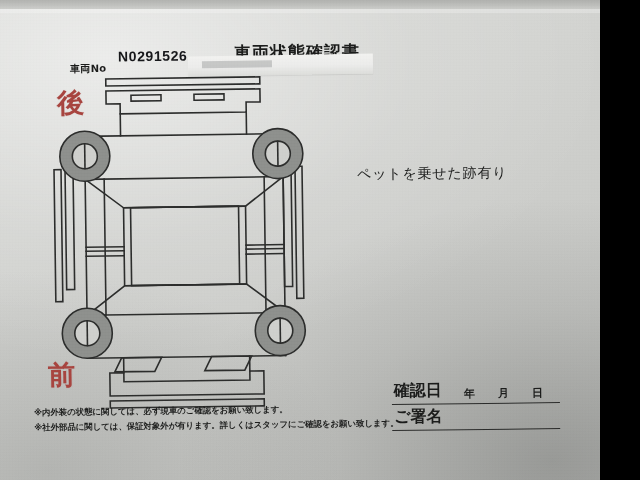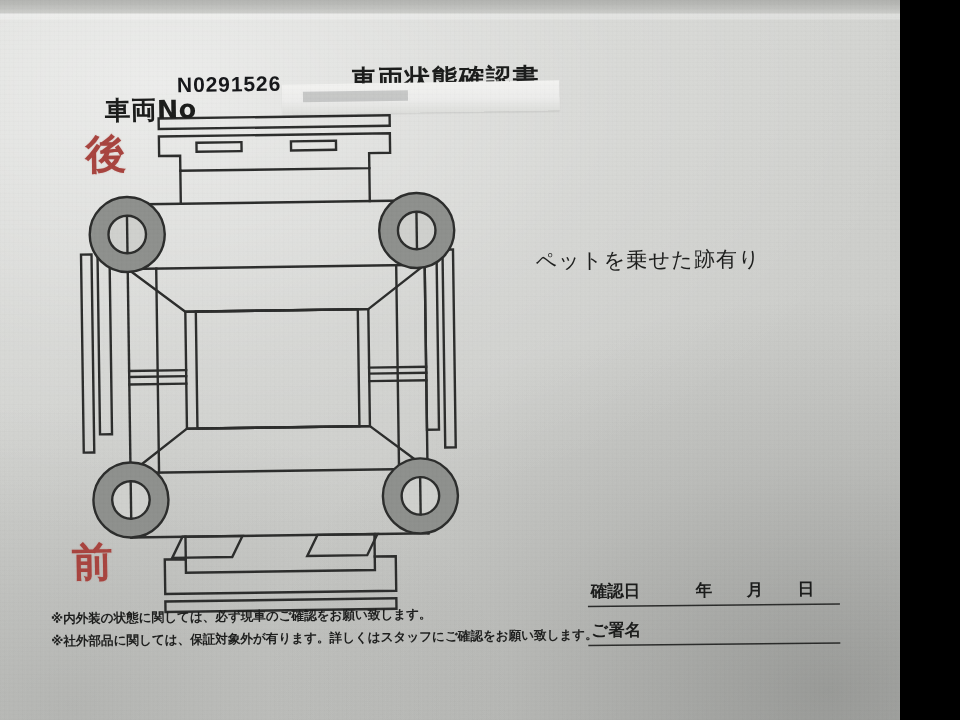--- a/index.html
+++ b/index.html
@@ -57,21 +57,21 @@
     font-size: 17px;
     font-weight: bold;
     letter-spacing: 1px;
     color: #1b1c1b;
     white-space: nowrap;
     transform: rotate(-0.6deg);
   }
   #vno-label {
     position: absolute;
     left: 70px; top: 62px;
-    font-size: 17px;
+    font-size: 10px;
     font-weight: bold;
     color: #1b1c1b;
     letter-spacing: .3px;
     white-space: nowrap;
     transform: rotate(-0.8deg);
   }
   #vno-value {
     position: absolute;
     left: 118px; top: 48px;
     font-size: 14px;
@@ -145,21 +145,21 @@
   }
   .sign-row .rule {
     position: absolute;
     left: 0; bottom: 4px;
     width: 168px; height: 1px;
     background: #2a2b2a;
   }
   .sign-row .lbl {
     position: absolute;
     left: 2px; bottom: 7px;
-    font-size: 11px;
+    font-size: 16px;
     font-weight: bold;
     color: #1b1c1b;
     white-space: nowrap;
   }
   .sign-row .y { position: absolute; left: 72px;  bottom: 7px; font-size: 11px; font-weight: bold; color:#1b1c1b;}
   .sign-row .m { position: absolute; left: 106px; bottom: 7px; font-size: 11px; font-weight: bold; color:#1b1c1b;}
   .sign-row .d { position: absolute; left: 140px; bottom: 7px; font-size: 11px; font-weight: bold; color:#1b1c1b;}
 
   
   #car-wrap {

